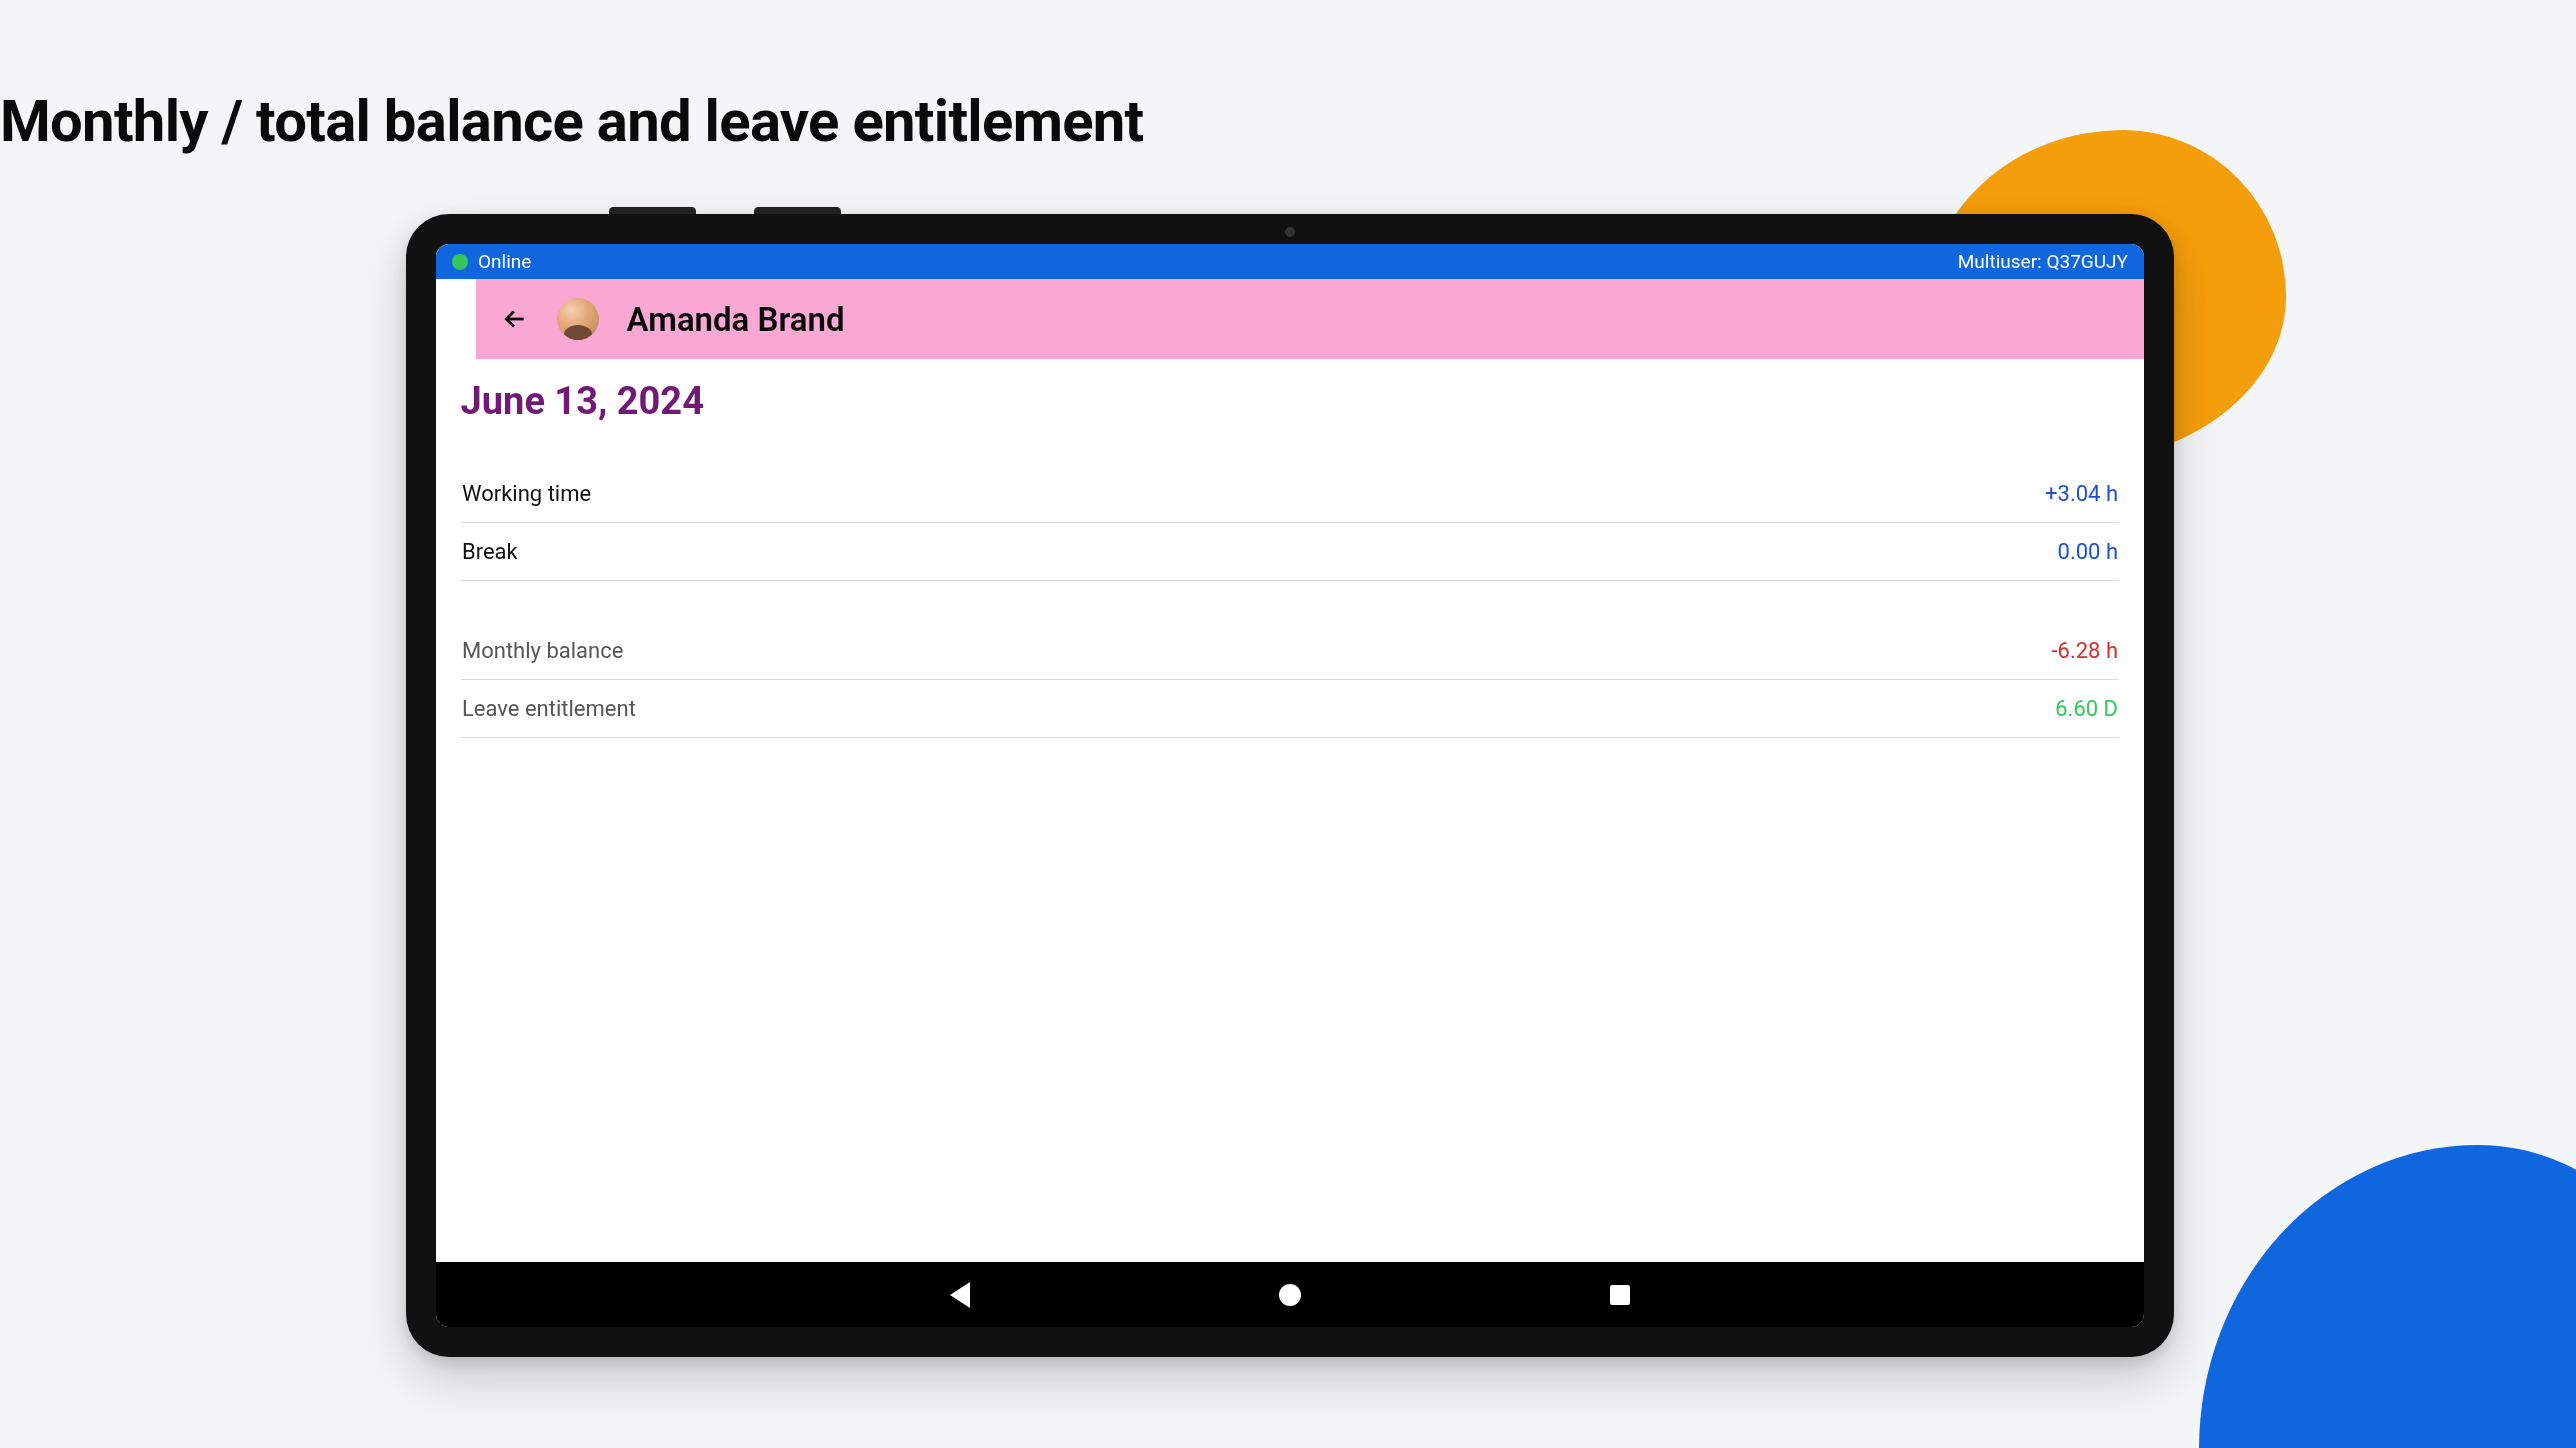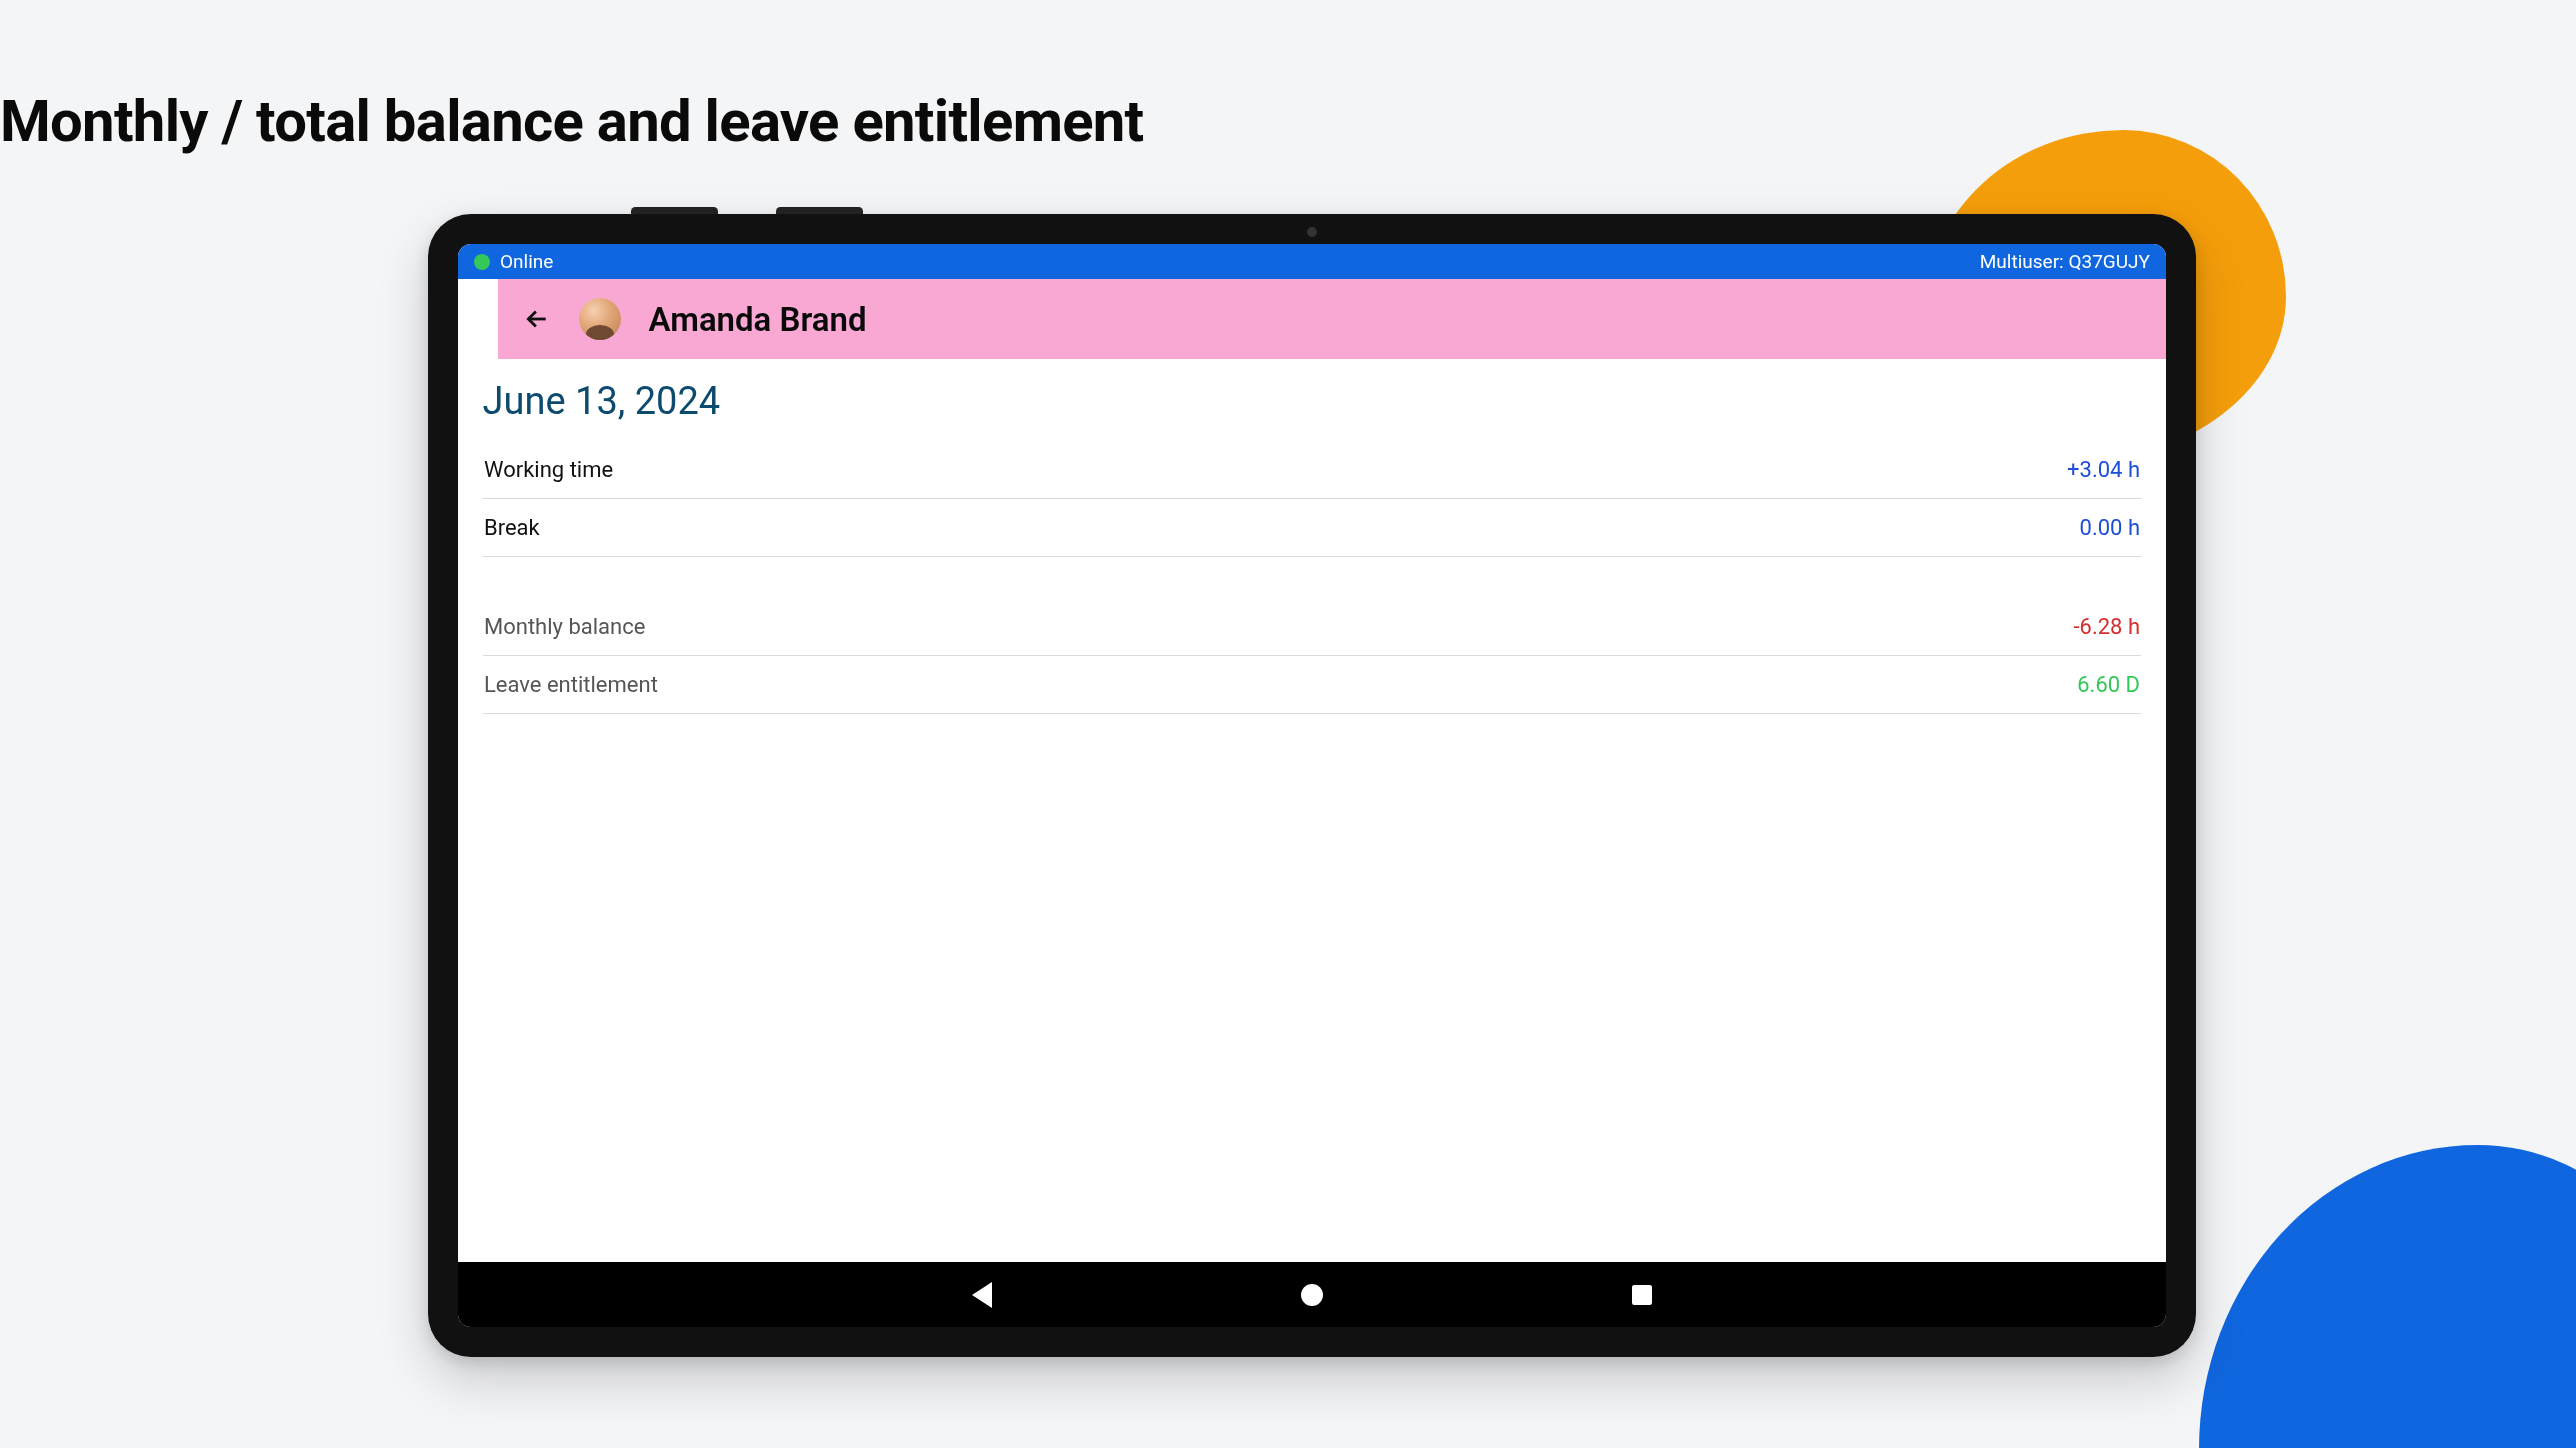--- a/index.html
+++ b/index.html
@@ -43,21 +43,21 @@
     font-size: 58px;
     font-weight: 700;
     color: #0a0a0a;
     letter-spacing: -0.7px;
     z-index: 2;
   }
 
   
   .tablet {
     position: absolute;
-    left: 428px;
+    left: 406px;
     top: 214px;
     width: 1768px;
     height: 1143px;
     background: #111;
     border-radius: 43px;
     box-shadow: 0 22px 51px rgba(0,0,0,0.18), 0 5.8px 14.5px rgba(0,0,0,0.12);
     z-index: 1;
     padding: 30px;
   }
   
@@ -139,23 +139,23 @@
   .user-name { font-size: 33px; font-weight: 600; color: #0a0a0a; }
 
   
   .content {
     flex: 1;
     padding: 20px 24.6px 14.5px 24.6px;
     overflow: hidden;
   }
   .date-title {
     font-size: 38px;
-    font-weight: 400;
-    color: #0c4a6e;
-    margin-bottom: 18px;
+    font-weight: 700;
+    color: #701a75;
+    margin-bottom: 42px;
   }
   .rows-group { margin-bottom: 41px; }
   .row {
     display: flex;
     justify-content: space-between;
     align-items: baseline;
     padding: 16px 1.4px;
     border-bottom: 0.7px solid #d9dadd;
     font-size: 22px;
   }

